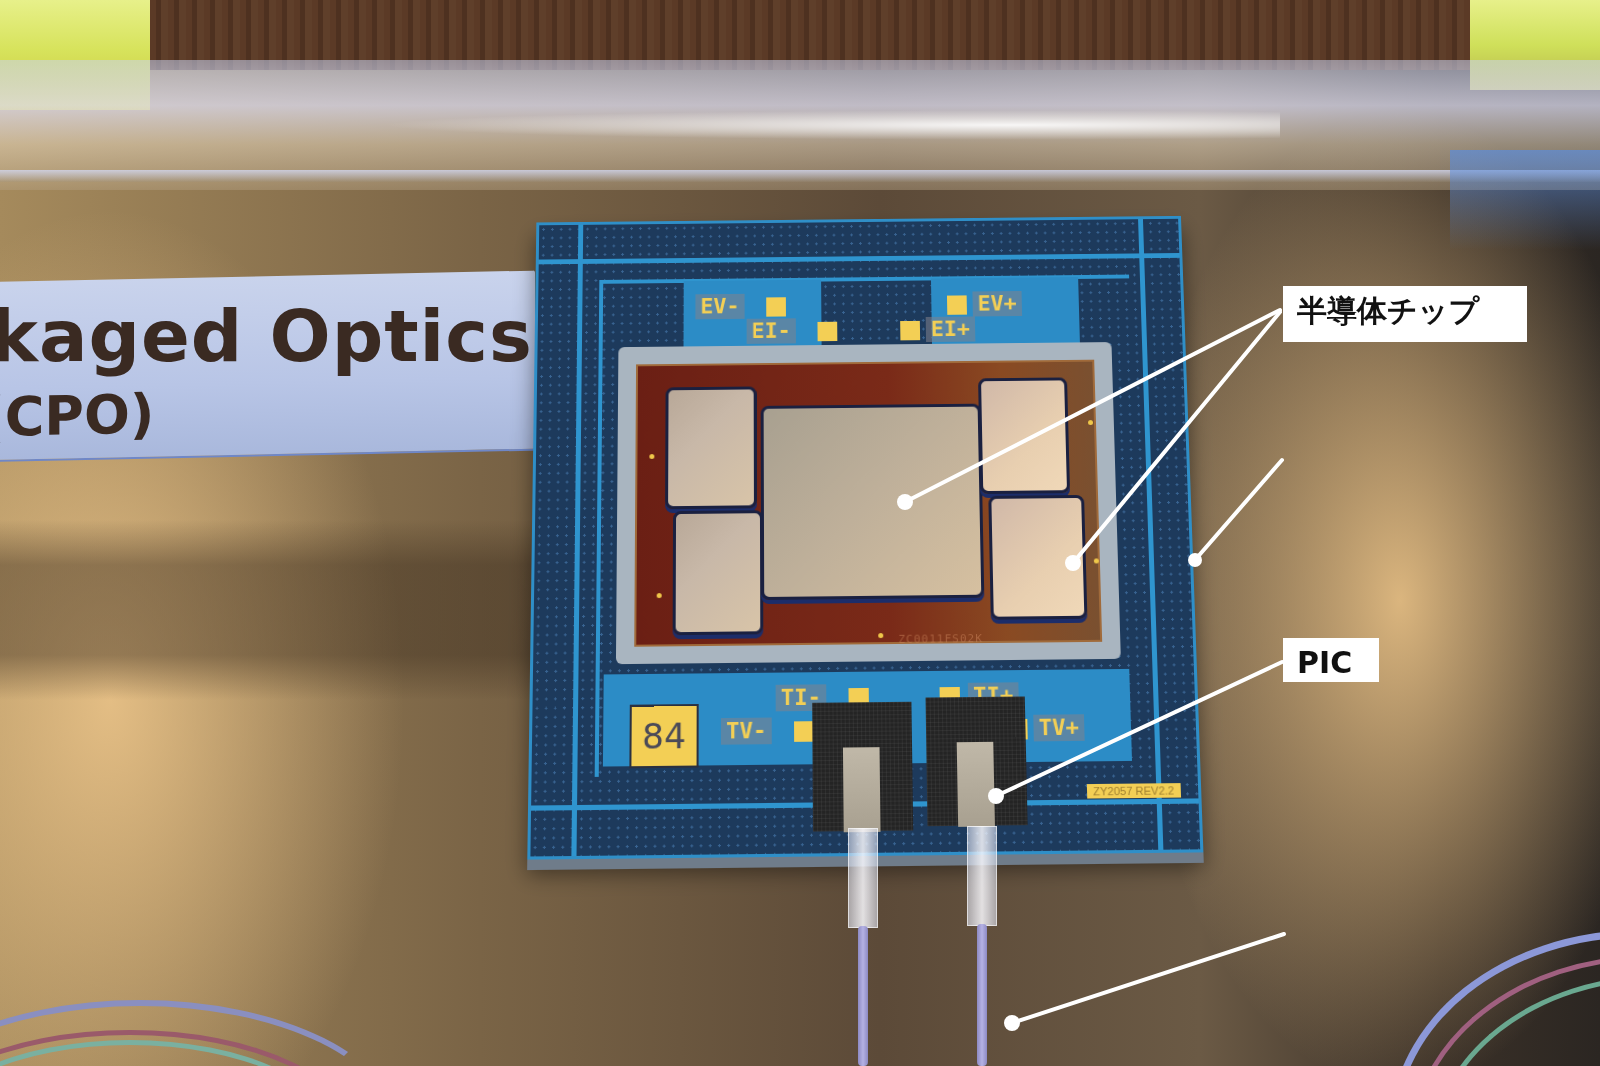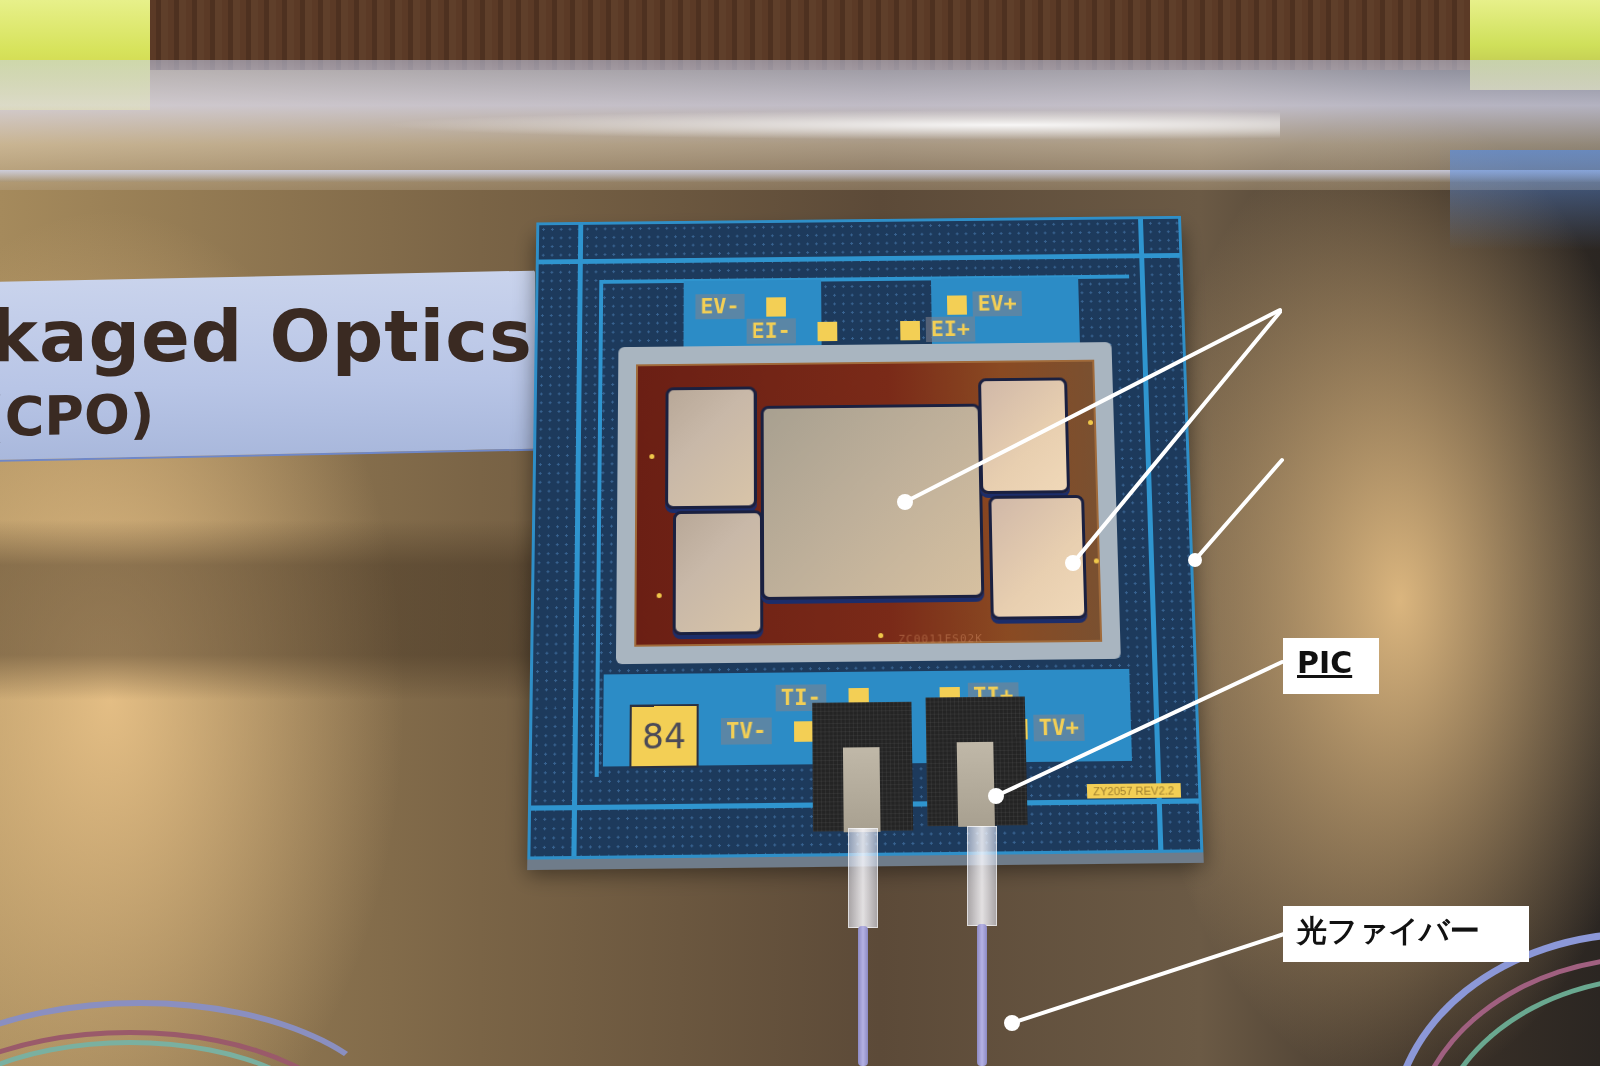--- a/index.html
+++ b/index.html
@@ -188,15 +188,15 @@
     </g>
     <g fill="#ffffff">
       <circle cx="905" cy="502" r="8"></circle>
       <circle cx="1073" cy="563" r="8"></circle>
       <circle cx="1195" cy="560" r="7"></circle>
       <circle cx="996" cy="796" r="8"></circle>
       <circle cx="1012" cy="1023" r="8"></circle>
     </g>
   </svg>
 
-  <div class="callout-box" style="left:1283px; top:638px; width:96px; height:56px;text-decoration:underline;">PIC</div>
-  <div class="callout-box" style="left:1283px; top:906px; width:246px; height:56px;">光ファイバー</div>
+  <div class="callout-box" style="left:1283px; top:286px; width:244px; height:56px;">半導体チップ</div>
+  <div class="callout-box" style="left:1283px; top:638px; width:96px; height:44px;">PIC</div>
 </div>
 
 </body></html>

